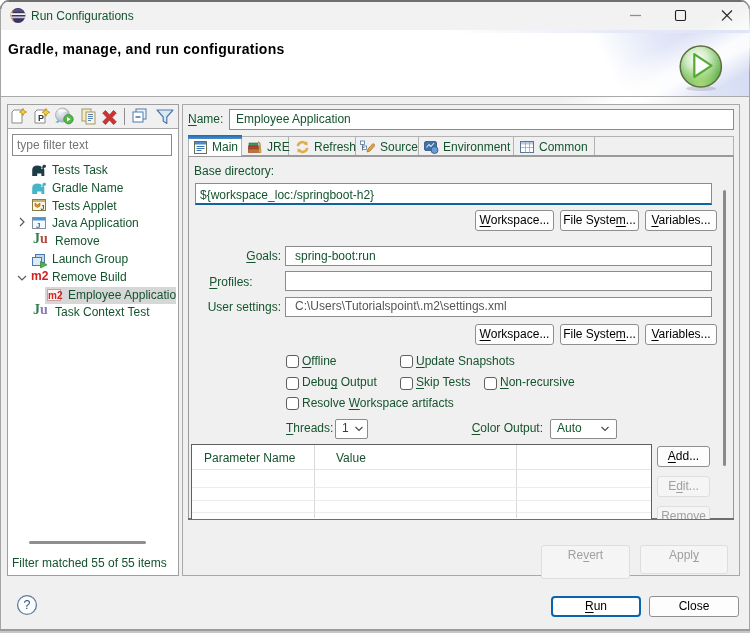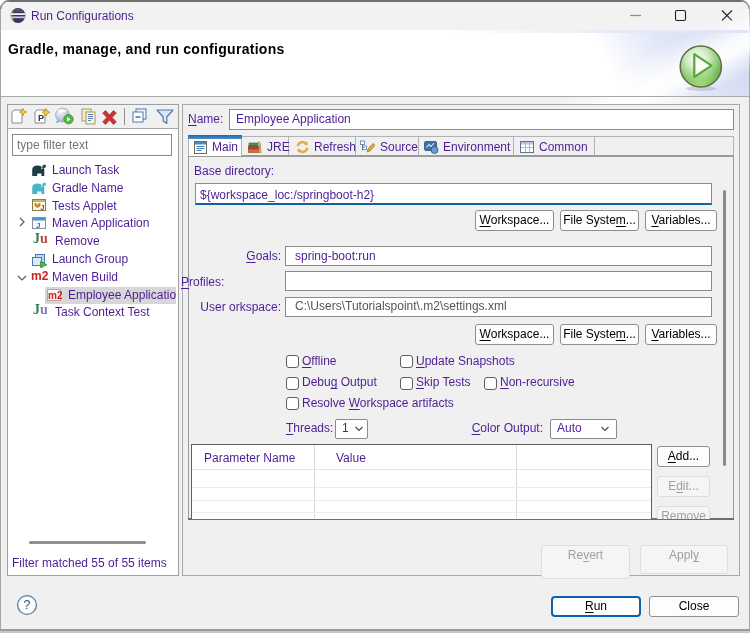--- a/index.html
+++ b/index.html
@@ -1,18 +1,18 @@
 <!DOCTYPE html>
 <html><head>
 <meta charset="utf-8">
 <style>
 html,body{margin:0;padding:0}
 body{width:750px;height:633px;position:relative;font-family:"Liberation Sans",sans-serif;background:#f0f0f0;overflow:hidden}
 .a{position:absolute}
-.t12{font-size:12px;color:#4c1d95;white-space:nowrap}
+.t12{font-size:12px;color:#14532d;white-space:nowrap}
 .field{background:#fff;border:1px solid #8b8b8b;box-sizing:border-box}
 .btn{background:#fdfdfd;border:1px solid #8f8f8f;border-radius:3px;box-sizing:border-box;font-size:12px;color:#000;text-align:center;white-space:nowrap}
 .btnd{background:#f5f5f5;border:1px solid #dedede;border-radius:3px;box-sizing:border-box;font-size:12px;color:#a0a0a0;text-align:center;white-space:nowrap}
 .cb{width:13px;height:13px;background:#fff;border:1px solid #5f5f5f;border-radius:3px;box-sizing:border-box}
 u{text-underline-offset:2px}
 </style>
 </head>
 <body>
 
 <div class="a" style="left:0;top:0;width:750px;height:2px;background:#6f6f6f"></div>
@@ -148,27 +148,27 @@
     <path d="M8.5 7.5 l6.5 3.2 -6.5 3.3 z" fill="#4cb748" stroke="#2f8a2c" stroke-width="0.7"></path>
   </svg>
   <svg class="a" style="left:17px;top:273px" width="10" height="10" viewBox="0 0 10 10">
     <path d="M1 3 l4 4 4 -4" fill="none" stroke="#5a5a5a" stroke-width="1.2"></path>
   </svg>
   <div class="a" style="left:31px;top:269px;font-size:12px;font-weight:bold;color:#cc2222">m2</div>
   <div class="a" style="left:47px;top:289px;width:14px;height:12px;background:#fdf3f3;border:1px solid #c9a0a0;box-sizing:border-box"></div>
   <div class="a" style="left:48px;top:290px;font-size:10px;font-weight:bold;color:#cc2222">m2</div>
   <div class="a" style="left:33px;top:302px;font-family:'Liberation Serif',serif;font-size:14px;font-weight:bold;color:#2e7d4f">J<span style="color:#8a7ab8">u</span></div>
 
-  <div class="a t12" style="left:52px;top:163px">Launch Task</div>
+  <div class="a t12" style="left:52px;top:163px">Tests Task</div>
   <div class="a t12" style="left:52px;top:181px">Gradle Name</div>
   <div class="a t12" style="left:52px;top:199px">Tests Applet</div>
-  <div class="a t12" style="left:52px;top:216px">Maven Application</div>
+  <div class="a t12" style="left:52px;top:216px">Java Application</div>
   <div class="a t12" style="left:55px;top:234px">Remove</div>
   <div class="a t12" style="left:52px;top:252px">Launch Group</div>
-  <div class="a t12" style="left:52px;top:270px">Maven Build</div>
+  <div class="a t12" style="left:52px;top:270px">Remove Build</div>
   <div class="a t12" style="left:68px;top:288px;width:108px;overflow:hidden">Employee Application</div>
   <div class="a t12" style="left:55px;top:305px">Task Context Test</div>
 </div>
 <div class="a" style="left:29px;top:541px;width:117px;height:3px;background:#8f8f8f;border-radius:2px"></div>
 <div class="a t12" style="left:12px;top:556px">Filter matched 55 of 55 items</div>
 
 <div class="a" style="left:182px;top:104px;width:558px;height:472px;border:1px solid #a8a8a8;box-sizing:border-box;background:#f0f0f0"></div>
 <div class="a t12" style="left:188px;top:112px"><u>N</u>ame:</div>
 <div class="a field" style="left:229px;top:109px;width:505px;height:21px"></div>
 <div class="a t12" style="left:236px;top:112px">Employee Application</div>
@@ -243,23 +243,23 @@
   <div class="a t12" style="left:194px;top:164px">Base directory:</div>
   <div class="a field" style="left:195px;top:183px;width:517px;height:22px;border-bottom:2px solid #10639f"></div>
   <div class="a t12" style="left:200px;top:188px">${workspace_loc:/springboot-h2}</div>
   <div class="a btn" style="left:475px;top:210px;width:79px;height:21px;line-height:19px"><u>W</u>orkspace...</div>
   <div class="a btn" style="left:560px;top:210px;width:79px;height:21px;line-height:19px">File Syste<u>m</u>...</div>
   <div class="a btn" style="left:645px;top:210px;width:72px;height:21px;line-height:19px"><u>V</u>ariables...</div>
 
   <div class="a t12" style="left:181px;top:249px;width:100px;text-align:right"><u>G</u>oals:</div>
   <div class="a field" style="left:285px;top:246px;width:427px;height:20px"></div>
   <div class="a t12" style="left:295px;top:249px">spring-boot:run</div>
-  <div class="a t12" style="left:181px;top:275px;width:100px;text-align:left"><u>P</u>rofiles:</div>
+  <div class="a t12" style="left:181px;top:275px;width:100px;text-align:center"><u>P</u>rofiles:</div>
   <div class="a field" style="left:285px;top:271px;width:427px;height:20px"></div>
-  <div class="a t12" style="left:181px;top:300px;width:100px;text-align:right">User orkspace:</div>
+  <div class="a t12" style="left:181px;top:300px;width:100px;text-align:right">User settings:</div>
   <div class="a field" style="left:285px;top:297px;width:427px;height:20px"></div>
   <div class="a t12" style="left:295px;top:299px;color:#555">C:\Users\Tutorialspoint\.m2\settings.xml</div>
   <div class="a btn" style="left:475px;top:324px;width:79px;height:21px;line-height:19px"><u>W</u>orkspace...</div>
   <div class="a btn" style="left:560px;top:324px;width:79px;height:21px;line-height:19px">File Syste<u>m</u>...</div>
   <div class="a btn" style="left:645px;top:324px;width:72px;height:21px;line-height:19px"><u>V</u>ariables...</div>
 
   <div class="a cb" style="left:286px;top:355px"></div>
     <div class="a t12" style="left:302px;top:354px"><u>O</u>ffline</div>
   <div class="a cb" style="left:400px;top:355px"></div>
     <div class="a t12" style="left:416px;top:354px"><u>U</u>pdate Snapshots</div>

